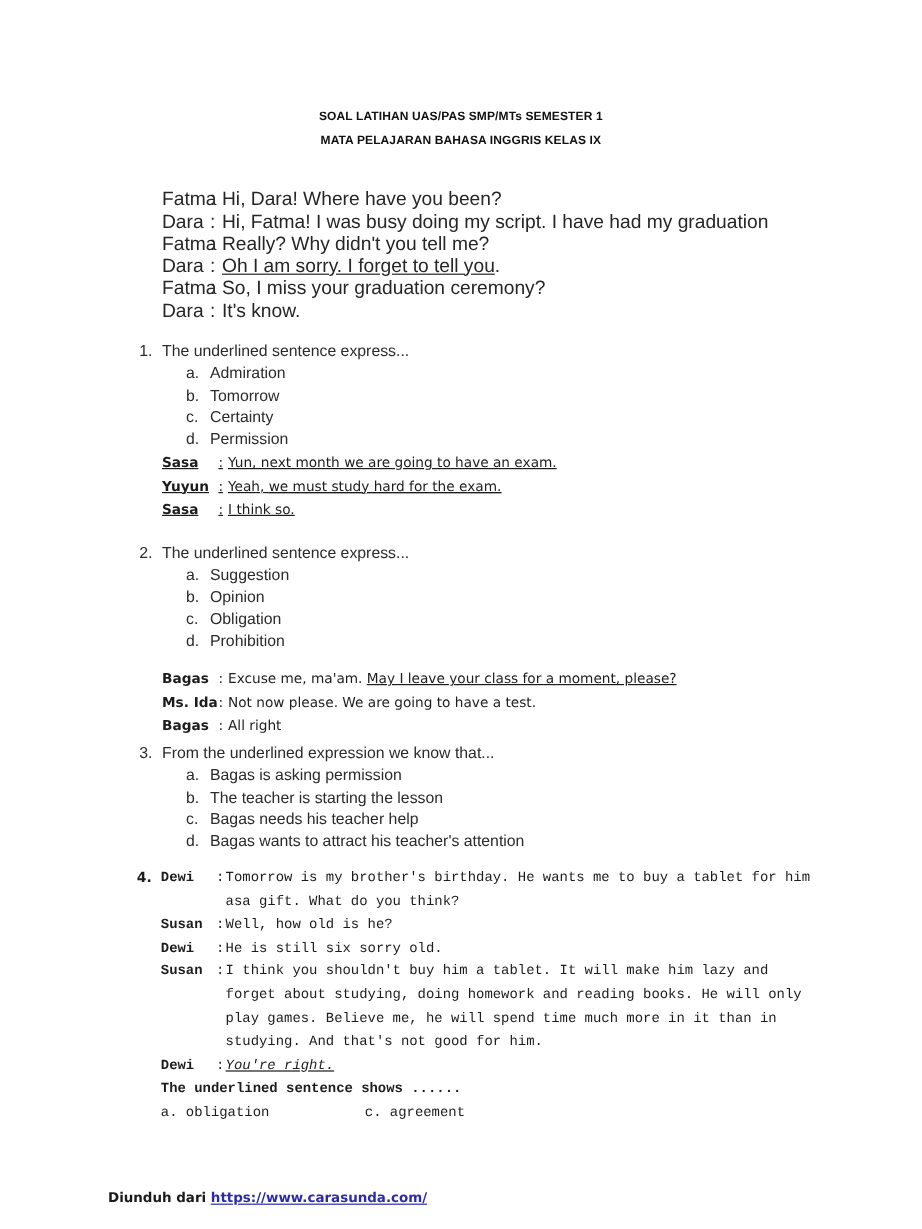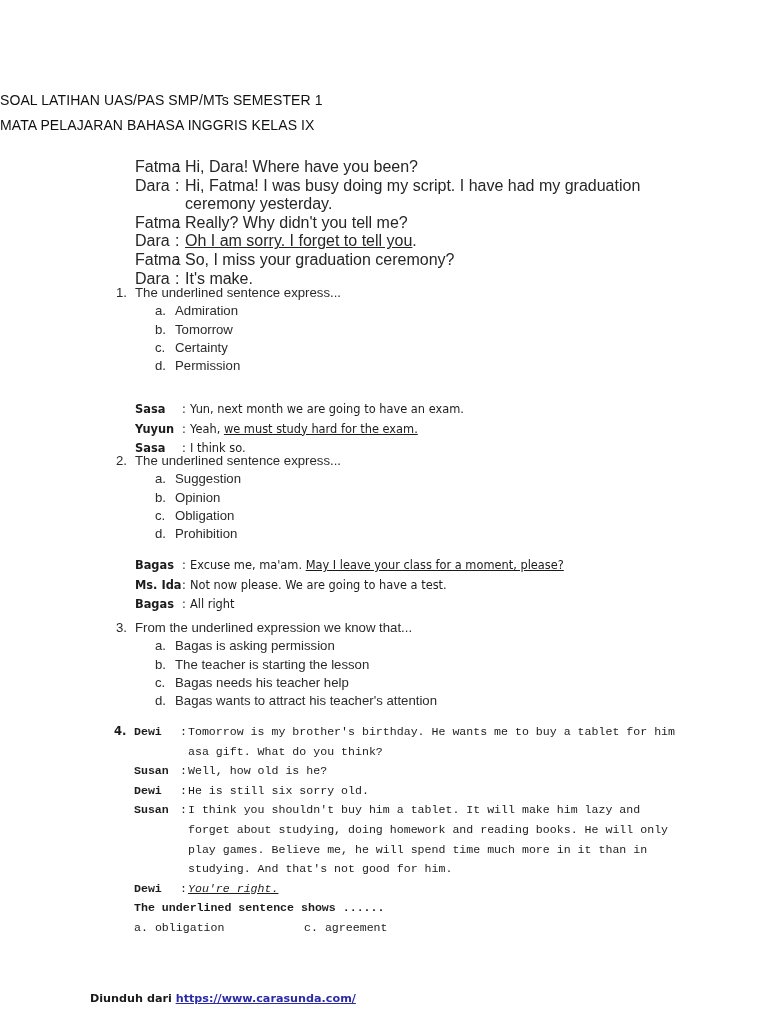--- a/index.html
+++ b/index.html
@@ -20,22 +20,23 @@
 
   .page {
     position: absolute;
     inset: 0;
     background: #ffffff;
     padding: 0;
   }
 
   
   .doc-title {
-    font-weight: normal;
-    font-size: 14px;
+    text-align: center;
+    font-weight: bold;
+    font-size: 10px;
     letter-spacing: .1px;
     color: #111;
     font-family: "Liberation Sans", sans-serif;
   }
   #title-line-1 { margin-top: 92px; }
   #title-line-2 { margin-top: 9px; }
 
   .block {
     position: absolute;
     left: 116px;
@@ -134,40 +135,39 @@
     <div class="row">
       <span class="nm">Fatma</span>
       <span class="cn">:</span>
       <span class="tx">Hi, Dara! Where have you been?</span>
     </div>
     <div class="row">
       <span class="nm">Dara</span>
       <span class="cn">:</span>
       <span class="tx">Hi, Fatma! I was busy doing my script. I have had my graduation</span>
     </div>
-    <div class="cont">ceremony yesterday.</div>
     <div class="row">
       <span class="nm">Fatma</span>
       <span class="cn">:</span>
       <span class="tx">Really? Why didn't you tell me?</span>
     </div>
     <div class="row">
       <span class="nm">Dara</span>
       <span class="cn">:</span>
       <span class="tx"><span class="u">Oh I am sorry. I forget to tell you</span><span>.</span></span>
     </div>
     <div class="row">
       <span class="nm">Fatma</span>
       <span class="cn">:</span>
       <span class="tx">So, I miss your graduation ceremony?</span>
     </div>
     <div class="row">
       <span class="nm">Dara</span>
       <span class="cn">:</span>
-      <span class="tx">It's make.</span>
+      <span class="tx">It's know.</span>
     </div>
   </div>
 
   <div class="block q" style="top:284px;">
     <div class="qhead">
       <span class="qnum">1.</span>
       <span class="qtext">The underlined sentence express...</span>
     </div>
     <div class="opts">
       <div class="opt">
@@ -182,21 +182,21 @@
         <span class="oltr">c.</span>
         <span class="otxt">Certainty</span>
       </div>
       <div class="opt">
         <span class="oltr">d.</span>
         <span class="otxt">Permission</span>
       </div>
     </div>
   </div>
 
-  <div class="block dlg-b" style="top:400px;">
+  <div class="block dlg-b" style="top:376px;text-decoration:underline;">
     <div class="row">
       <span class="nm">Sasa</span>
       <span class="cn">:</span>
       <span class="tx">Yun, next month we are going to have an exam.</span>
     </div>
     <div class="row">
       <span class="nm">Yuyun</span>
       <span class="cn">:</span>
       <span class="tx"><span>Yeah, </span><span class="u">we must study hard for the exam.</span></span>
     </div>

